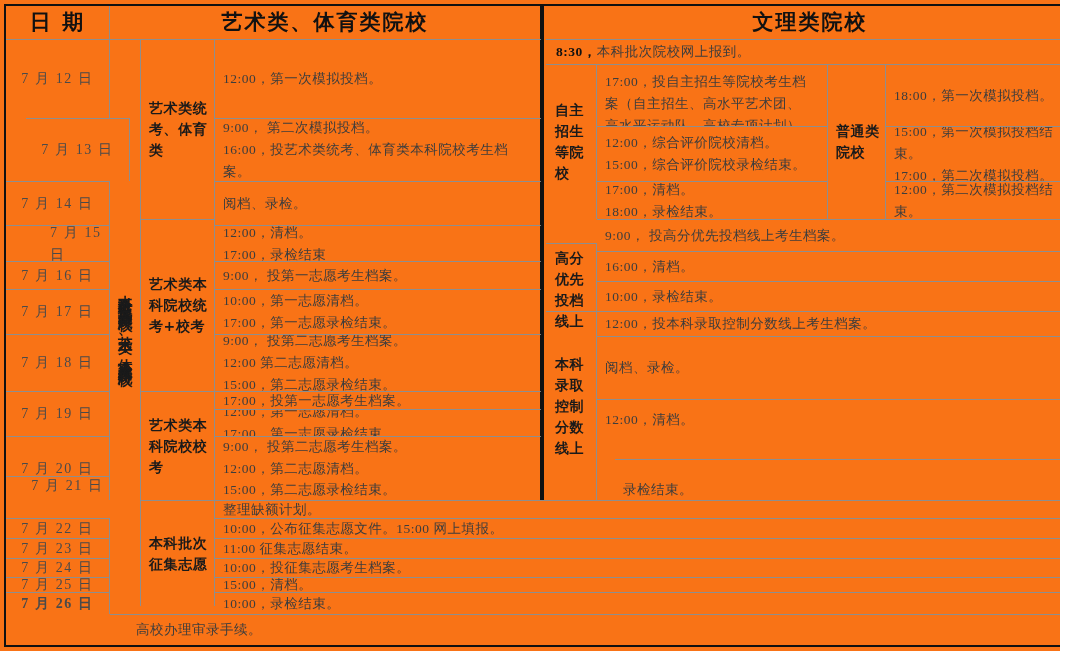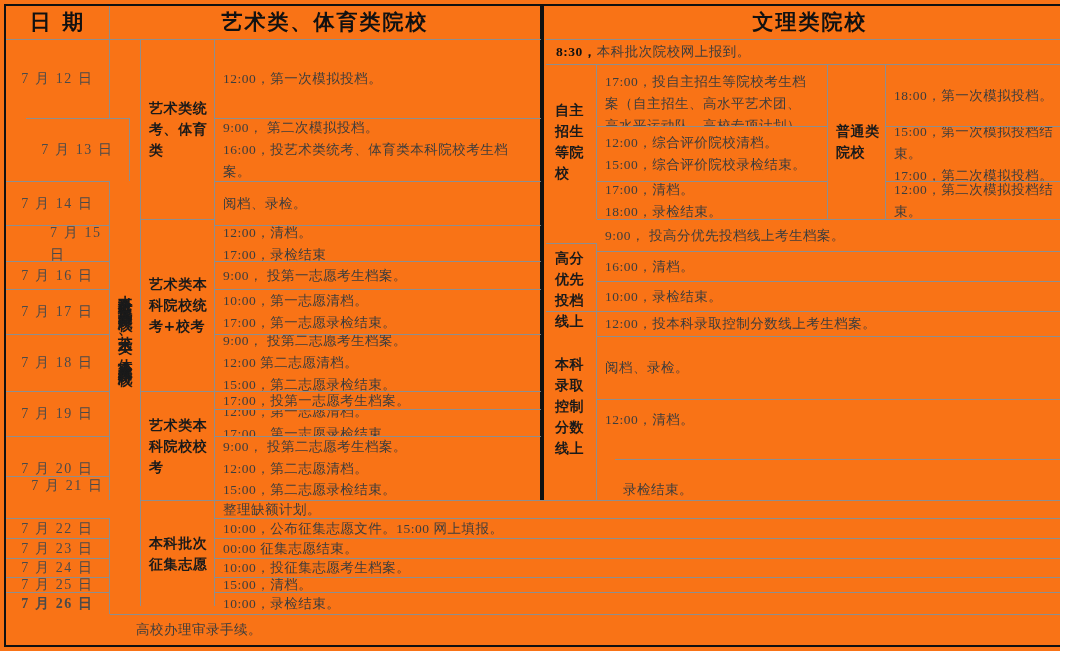--- a/index.html
+++ b/index.html
@@ -158,21 +158,21 @@
 15:00，第二志愿录检结束。</div>
   <div class="cell body thin-t thick-r" style="left:215px;top:391px;width:328px;height:18px;">17:00，投第一志愿考生档案。</div>
   <div class="cell body thin-t thick-r" style="left:215px;top:409px;width:328px;height:27px;">12:00，第一志愿清档。
 17:00，第一志愿录检结束。</div>
   <div class="cell body thin-t thick-r" style="left:215px;top:436px;width:328px;height:64px;">9:00，  投第二志愿考生档案。
 12:00，第二志愿清档。
 15:00，第二志愿录检结束。</div>
 
   <div class="cell body thin-t" style="left:215px;top:500px;width:859px;height:18px;">整理缺额计划。</div>
   <div class="cell body thin-t" style="left:215px;top:518px;width:859px;height:20px;">10:00，公布征集志愿文件。15:00 网上填报。</div>
-  <div class="cell body thin-t" style="left:215px;top:538px;width:859px;height:20px;">00:00 征集志愿结束。</div>
+  <div class="cell body thin-t" style="left:215px;top:538px;width:859px;height:20px;">11:00 征集志愿结束。</div>
   <div class="cell body thin-t" style="left:215px;top:558px;width:859px;height:19px;">10:00，投征集志愿考生档案。</div>
   <div class="cell body thin-t" style="left:215px;top:577px;width:859px;height:15px;">15:00，清档。</div>
   <div class="cell body thin-t" style="left:215px;top:592px;width:859px;height:22px;">10:00，录检结束。</div>
   <div class="cell body thin-t" style="left:110px;top:614px;width:964px;height:31px;padding-left:26px;">高校办理审录手续。</div>
 
   <div class="cell body thin-t" style="left:546px;top:39px;width:528px;height:25px;padding-left:10px;">
     <span class="note-strong">8:30，</span><span>本科批次院校网上报到。</span>
   </div>
 
   <div class="cell cat thin-t thin-r" style="left:546px;top:64px;width:51px;height:155px;padding-left:9px;">自主

